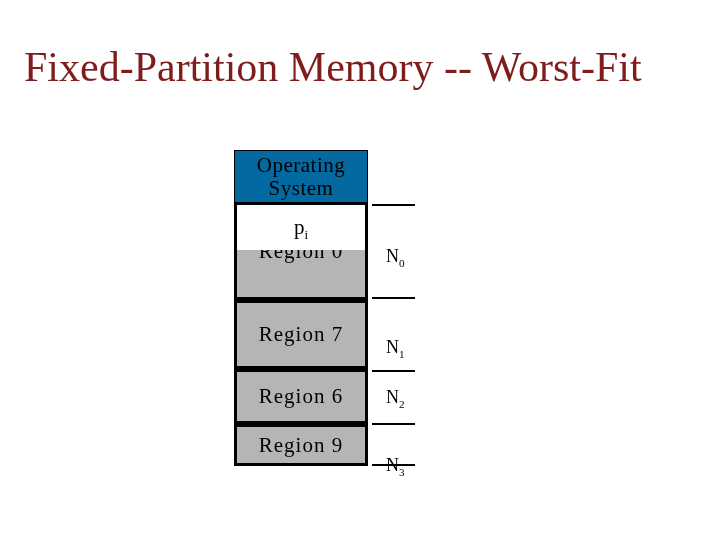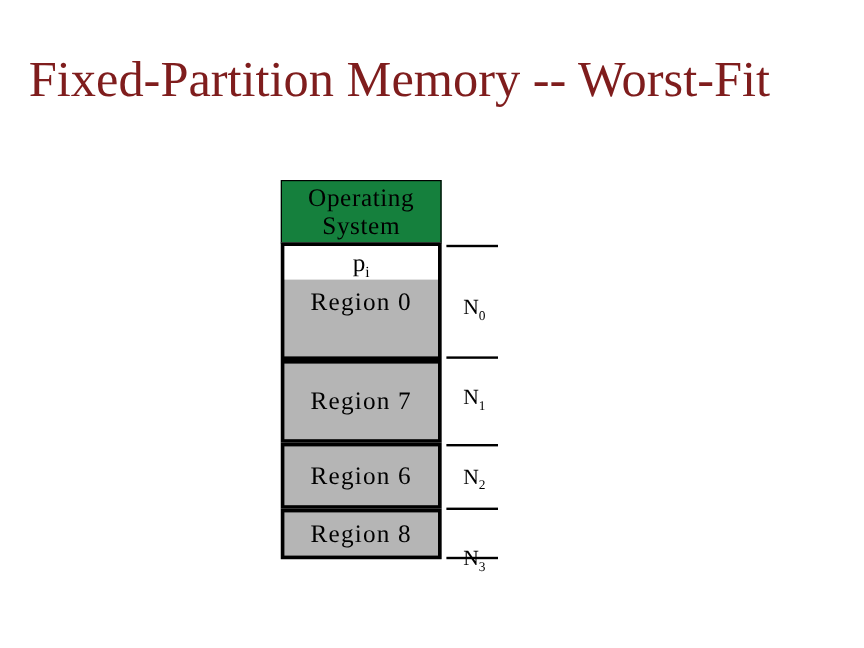--- a/index.html
+++ b/index.html
@@ -25,21 +25,21 @@
     white-space: nowrap;
     color: #7f1d1d;
   }
   .os-box {
     position: absolute;
     left: 234px;
     top: 150px;
     width: 134px;
     height: 53px;
     box-sizing: border-box;
-    background: #15803d;
+    background: #0369a1;
     border: 1px solid #000000;
     display: flex;
     align-items: center;
     justify-content: center;
     text-align: center;
     font-size: 21px;
     line-height: 23px;
     letter-spacing: 0.5px;
   }
   .region {
@@ -64,21 +64,21 @@
     position: relative;
     z-index: 1;
     white-space: nowrap;
   }
   .process-overlay {
     position: absolute;
     z-index: 2;
     top: 0;
     left: 0;
     right: 0;
-    height: 28px;
+    height: 45px;
     background: #ffffff;
     display: flex;
     align-items: center;
     justify-content: center;
     font-size: 21px;
     letter-spacing: 0;
   }
   .tick {
     position: absolute;
     left: 372px;
@@ -94,21 +94,21 @@
   .size-label {
     position: absolute;
     left: 386px;
     width: 46px;
     height: 26px;
     line-height: 26px;
     font-size: 18px;
     white-space: nowrap;
   }
   .size-label-0 { top: 243px; }
-  .size-label-1 { top: 318px; }
+  .size-label-1 { top: 334px; }
   .size-label-2 { top: 384px; }
   .size-label-3 { top: 452px; }
   sub {
     font-size: 0.62em;
     line-height: 0;
     vertical-align: sub;
   }
 </style>
 </head>
 <body>
@@ -132,21 +132,21 @@
 
     <div class="region region-1">
       <span class="region-label">Region 7</span>
     </div>
 
     <div class="region region-2">
       <span class="region-label">Region 6</span>
     </div>
 
     <div class="region region-3">
-      <span class="region-label">Region 8</span>
+      <span class="region-label">Region 9</span>
     </div>
 
     <div class="tick tick-0"></div>
     <div class="tick tick-1"></div>
     <div class="tick tick-2"></div>
     <div class="tick tick-3"></div>
     <div class="tick tick-4"></div>
 
     <div class="size-label size-label-0"><span>N</span><sub>0</sub></div>
 

